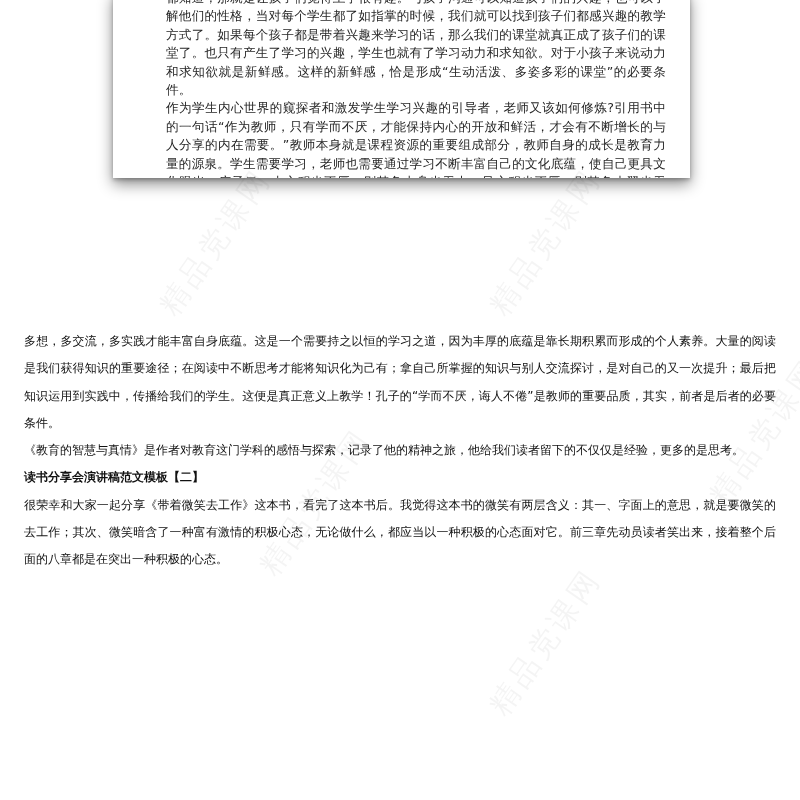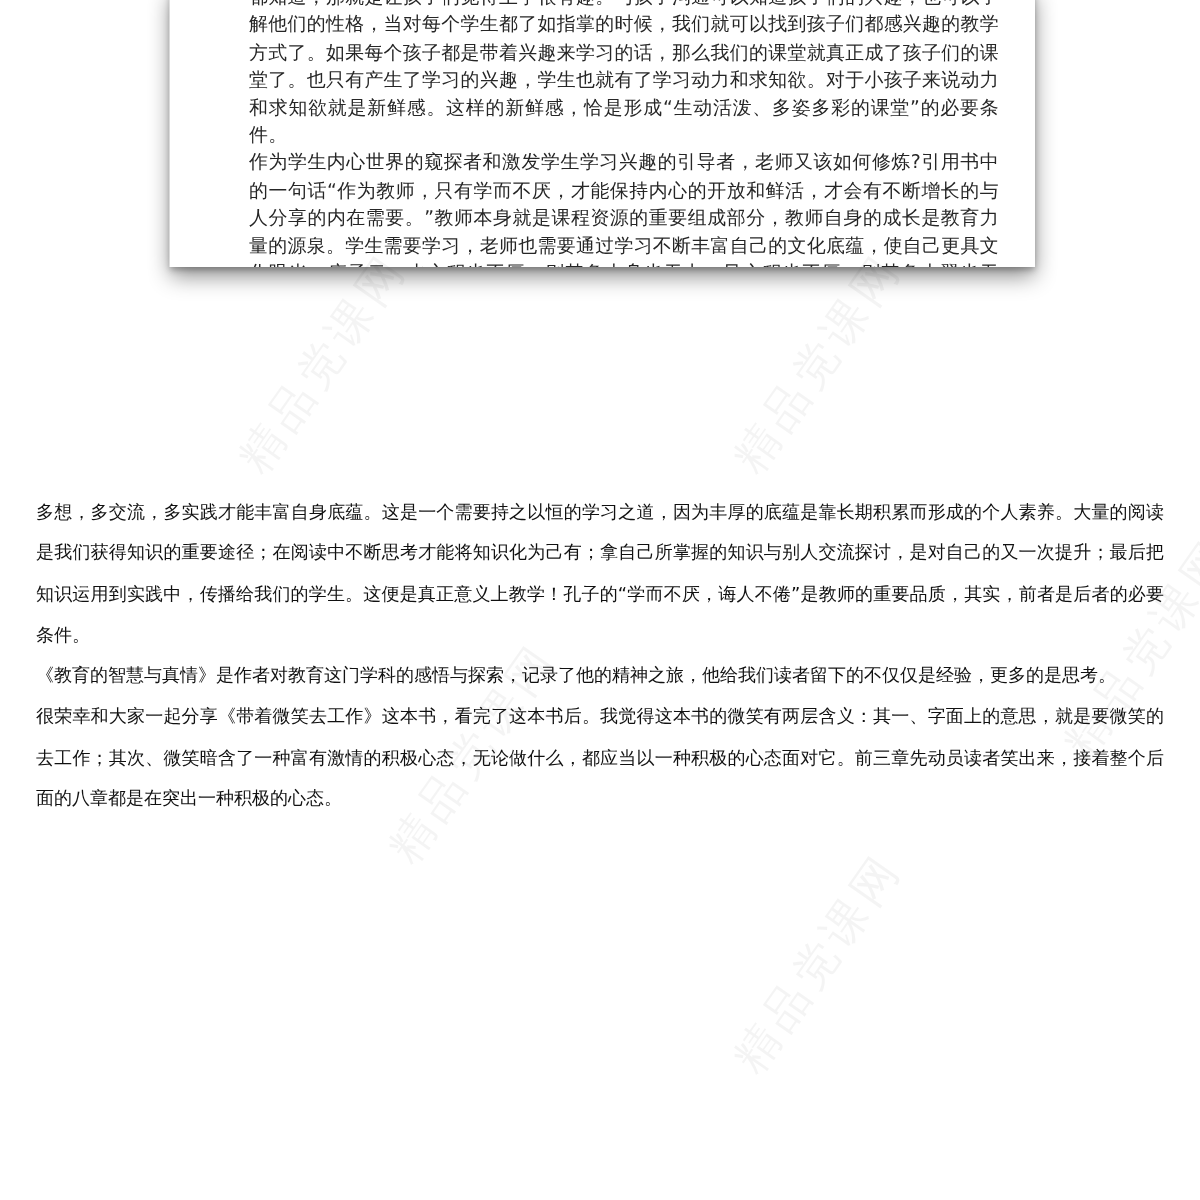--- a/index.html
+++ b/index.html
@@ -45,14 +45,15 @@
 
 <div class="watermark" style="left:150px; top:300px;">精品党课网</div>
 <div class="watermark" style="left:480px; top:300px;">精品党课网</div>
 <div class="watermark" style="left:250px; top:560px;">精品党课网</div>
 <div class="watermark" style="left:480px; top:700px;">精品党课网</div>
 <div class="watermark" style="left:700px; top:490px;">精品党课网</div>
 
 <div class="body-text">
   <p>多想，多交流，多实践才能丰富自身底蕴。这是一个需要持之以恒的学习之道，因为丰厚的底蕴是靠长期积累而形成的个人素养。大量的阅读是我们获得知识的重要途径；在阅读中不断思考才能将知识化为己有；拿自己所掌握的知识与别人交流探讨，是对自己的又一次提升；最后把知识运用到实践中，传播给我们的学生。这便是真正意义上教学！孔子的“学而不厌，诲人不倦”是教师的重要品质，其实，前者是后者的必要条件。</p>
   <p>《教育的智慧与真情》是作者对教育这门学科的感悟与探索，记录了他的精神之旅，他给我们读者留下的不仅仅是经验，更多的是思考。</p>
+  <p class="heading">读书分享会演讲稿范文模板【二】</p>
   <p>很荣幸和大家一起分享《带着微笑去工作》这本书，看完了这本书后。我觉得这本书的微笑有两层含义：其一、字面上的意思，就是要微笑的去工作；其次、微笑暗含了一种富有激情的积极心态，无论做什么，都应当以一种积极的心态面对它。前三章先动员读者笑出来，接着整个后面的八章都是在突出一种积极的心态。</p>
 </div>
 
 </body></html>

